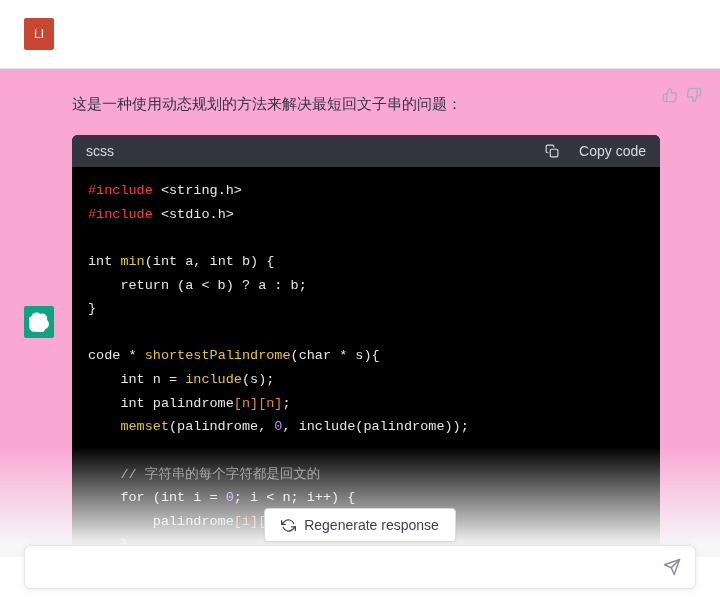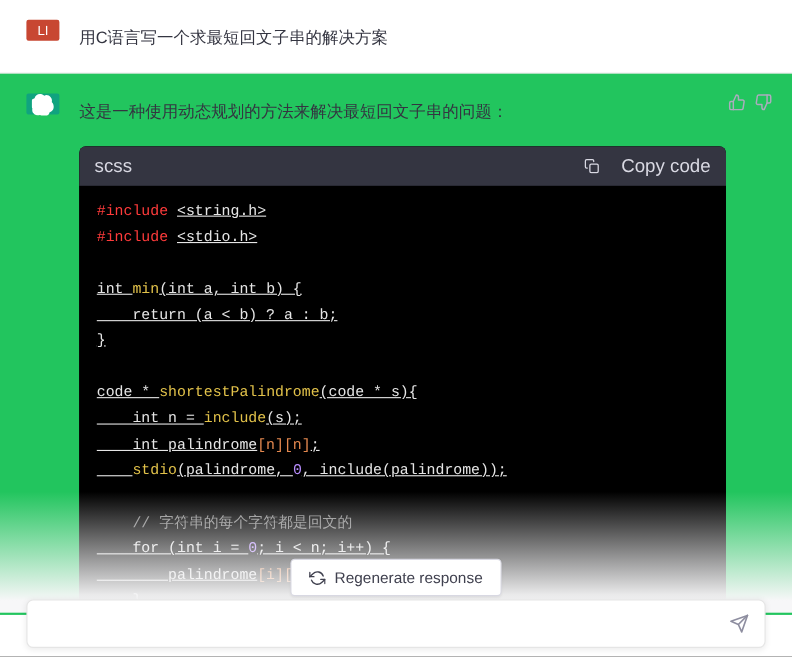--- a/index.html
+++ b/index.html
@@ -16,39 +16,39 @@
   .user-row {
     display: flex;
     align-items: flex-start;
     padding: 18px 28px 18px 24px;
     background: #ffffff;
     border-bottom: 1px solid #e5e5e5;
     gap: 18px;
   }
   .avatar {
     width: 30px;
-    height: 19px;
+    height: 32px;
     border-radius: 2px;
     display: flex;
     align-items: center;
     justify-content: center;
     flex: 0 0 30px;
     font-size: 12px;
     font-weight: 500;
   }
   .avatar-user { background: #c84732; color: #fff; }
   .avatar-bot  { background: #10a37f; }
   .avatar-bot svg { width: 20px; height: 20px; display:block; }
   .msg-text { flex: 1 1 auto; line-height: 1.8; font-size: 15px; color: #343541; padding-top:3px;}
   .assistant-row {
     display: flex;
-    align-items: flex-start;
+    align-items: center;
     padding: 18px 20px 0 24px;
     gap: 18px;
-    background: #22c55e;
+    background: #f9a8d4;
   }
   .assistant-body { flex:1 1 auto; position:relative; padding-right:40px;}
   .feedback {
     position: absolute;
     right: -2px;
     top: 0;
     display: flex;
     gap: 8px;
     color: #acacbe;
   }
@@ -58,21 +58,21 @@
   .code-wrap {
     margin: 18px 0 0 0;
     border-radius: 6px;
     overflow: hidden;
     background: #000;
     position:relative;
   }
   .code-header {
     background: #343541;
     color: #d9d9e3;
-    font-size: 17px;
+    font-size: 14px;
     display:flex;
     justify-content: space-between;
     align-items:center;
     padding: 8px 14px;
   }
   .copy-btn { display:flex; align-items:center; gap:20px; cursor:pointer; }
   .copy-btn svg { width:14px; height:14px; display:block; }
 
   .code-body {
     background:#000;
@@ -81,21 +81,21 @@
     font-size: 13.5px;
     line-height: 1.75;
     padding: 12px 16px 70px 16px;
     height: 390px;
     overflow:hidden;
     white-space: pre;
     position:relative;
   }
   .tok-red    { color:#ff3b3b; }
   .tok-yellow { color:#e2c24a; }
-  .tok-white  { color:#e6e6e6;text-decoration:underline; }
+  .tok-white  { color:#e6e6e6; }
   .tok-orange { color:#e3884f;margin-top:36px; }
   .tok-gray   { color:#8b8b8b; font-style: normal;}
   .tok-num    { color:#b98eff; }
 
   .fade {
     position:absolute;
     left:0; right:0; bottom:40px;
     height:110px;
     background: linear-gradient(180deg, rgba(247,247,248,0) 0%, #f7f7f8 90%);
     pointer-events:none;
@@ -139,21 +139,20 @@
     flex:1; border:none; outline:none; font-size:14px; background:transparent;
   }
   .send-ico { color:#8e8ea0; cursor:pointer;}
   .send-ico svg{width:18px;height:18px;display:block;}
 </style>
 </head>
 <body>
 
 <div class="user-row">
   <div class="avatar avatar-user">LI</div>
-  <div class="msg-text">用C语言写一个求最短回文子串的解决方案</div>
 </div>
 
 <div class="assistant-row">
   <div class="avatar avatar-bot">
     <svg viewBox="0 0 41 41" fill="none">
         <path d="M37 16c1-3 0-7-2-9-3-4-8-5-12-3-2-2-5-3-8-3C10 1 6 4 5 9c-3 1-6 3-7 6-2 5 0 10 3 13-1 3 0 7 2 9 3 4 8 5 12 3 2 2 5 3 8 3 5 0 9-3 10-8 3-1 6-3 7-6 2-5 0-10-3-13Z" fill="#fff"></path>
       </svg>
   </div>
   <div class="assistant-body">
     <div class="feedback">
@@ -184,24 +183,24 @@
           <span>Copy code</span>
         </span>
       </div>
       <div class="code-body"><span class="tok-red">#include </span><span class="tok-white">&lt;string.h&gt;</span>
 <span class="tok-red">#include </span><span class="tok-white">&lt;stdio.h&gt;</span>
 
 <span class="tok-white">int </span><span class="tok-yellow">min</span><span class="tok-white">(int a, int b) {</span>
 <span class="tok-white">    return (a &lt; b) ? a : b;</span>
 <span class="tok-white">}</span>
 
-<span class="tok-white">code * </span><span class="tok-yellow">shortestPalindrome</span><span class="tok-white">(code * s){</span>
+<span class="tok-white">code * </span><span class="tok-yellow">shortestPalindrome</span><span class="tok-white">(char * s){</span>
 <span class="tok-white">    int n = </span><span class="tok-yellow">include</span><span class="tok-white">(s);</span>
 <span class="tok-white">    int palindrome</span><span class="tok-orange">[n][n]</span><span class="tok-white">;</span>
-<span class="tok-white">    </span><span class="tok-yellow">stdio</span><span class="tok-white">(palindrome, </span><span class="tok-num">0</span><span class="tok-white">, include(palindrome));</span>
+<span class="tok-white">    </span><span class="tok-yellow">memset</span><span class="tok-white">(palindrome, </span><span class="tok-num">0</span><span class="tok-white">, include(palindrome));</span>
 
 <span class="tok-gray">    // 字符串的每个字符都是回文的</span>
 <span class="tok-white">    for (int i = </span><span class="tok-num">0</span><span class="tok-white">; i &lt; n; i++) {</span>
 <span class="tok-white">        palindrome</span><span class="tok-orange">[i][i]</span><span class="tok-white"> = </span><span class="tok-num">1</span><span class="tok-white">;</span>
 <span class="tok-white">    }</span></div>
     </div>
   </div>
 </div>
 
 <div class="fade"></div>

